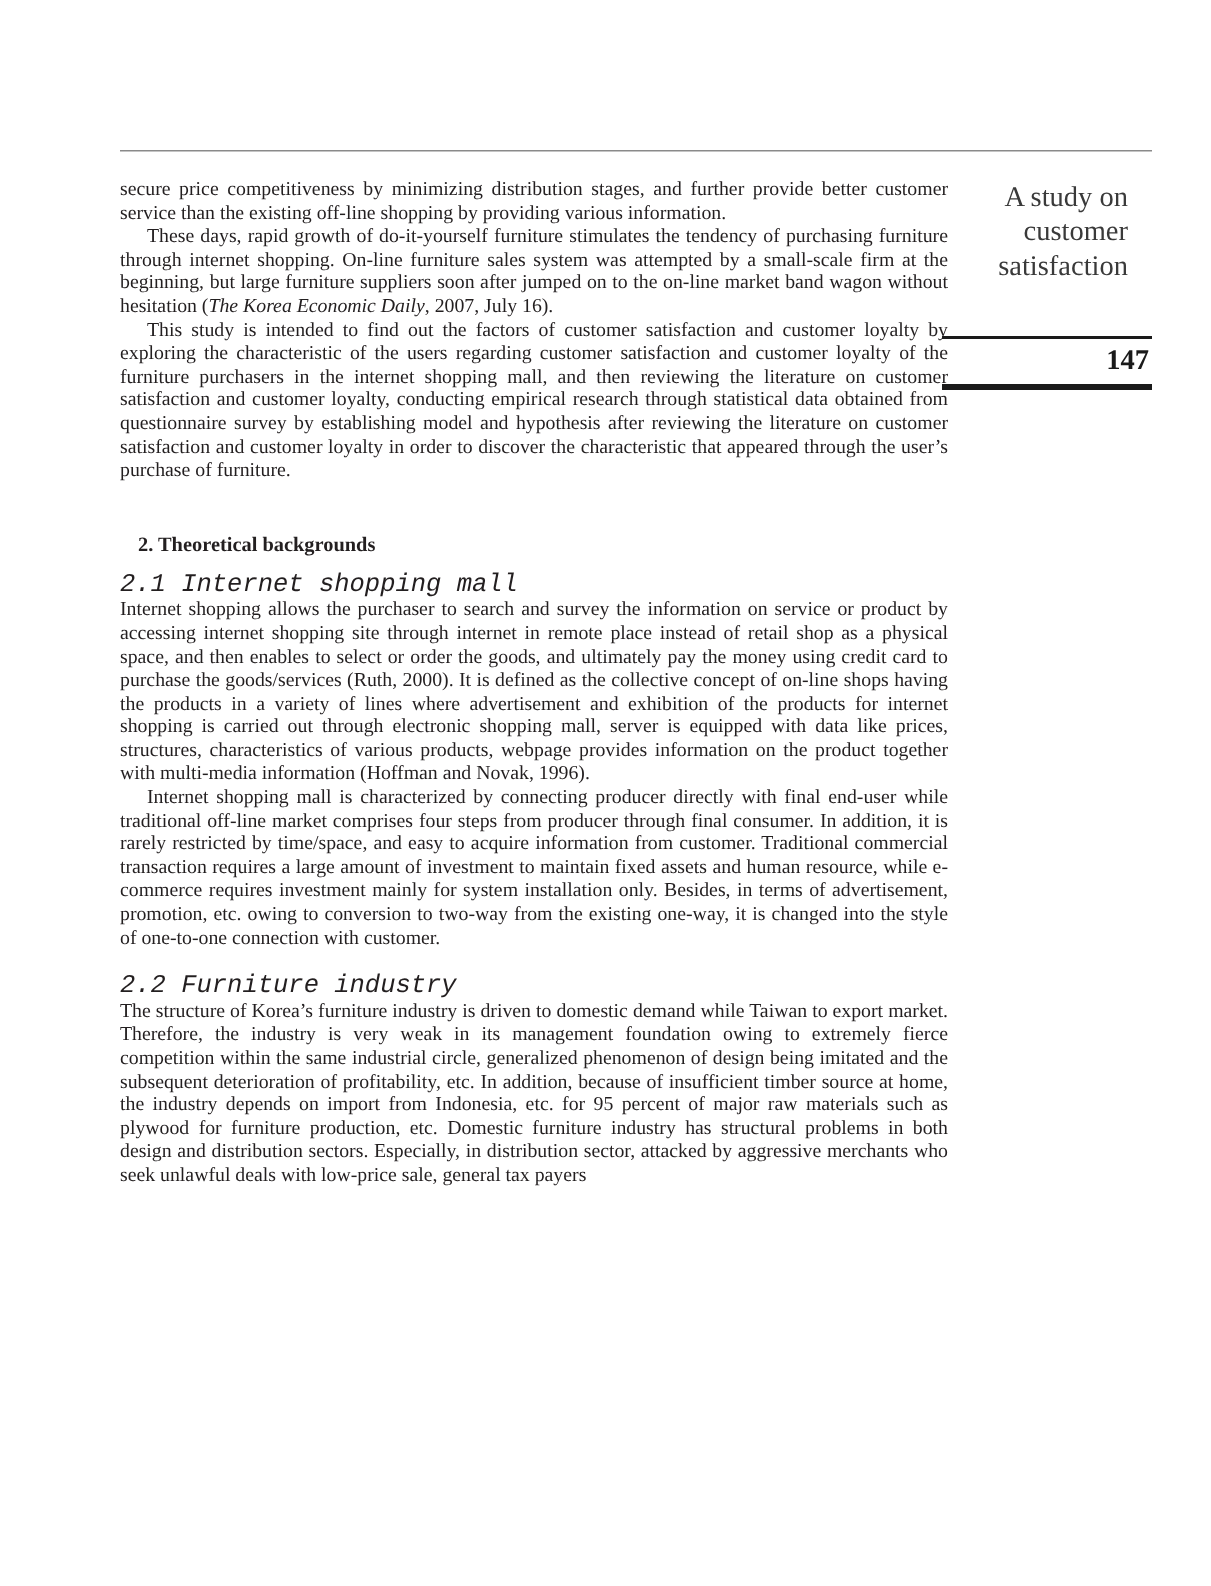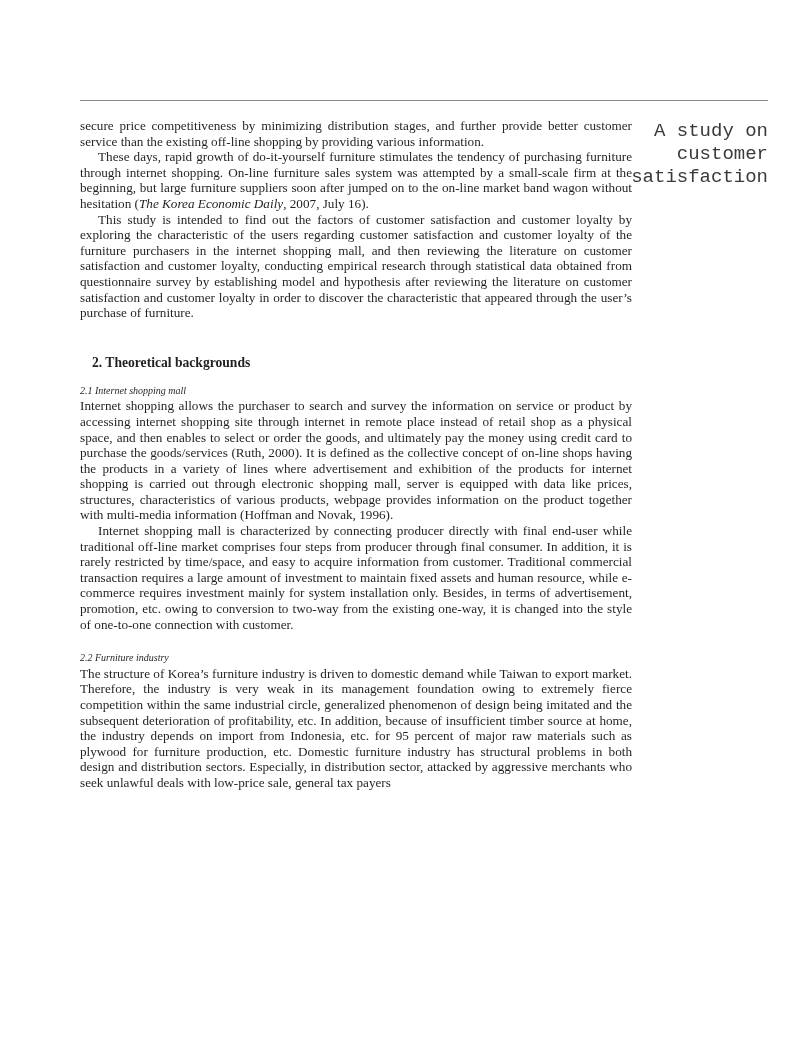--- a/index.html
+++ b/index.html
@@ -48,33 +48,33 @@
   }
   h2.section-heading {
     margin: 12px;
     font-size: 13.6px;
     line-height: 16px;
     font-weight: bold;
     text-align: left;
   }
   .subsection-heading {
     margin: 0;
-    font-size: 10px;
+    font-size: 17px;
     line-height: 15.6px;
     font-style: italic;
     font-weight: normal;
     text-align: left;
+    font-family: Liberation Mono, monospace;
   }
   .sidebar {
     position: absolute;
-    left: 628px;
+    left: 612px;
     top: 120px;
     width: 140px;
     text-align: right;
-    font-family: Liberation Mono, monospace;
   }
   .running-title {
     font-size: 19px;
     line-height: 23px;
     color: #3a3a3a;
     white-space: pre-line;
     text-align: right;
   }
   .pagenum-block {
     position: absolute;
@@ -108,20 +108,25 @@
 <div class="page">
 
   <div class="top-rule"></div>
 
   <div class="sidebar">
     <div class="running-title">A study on
 customer
 satisfaction</div>
   </div>
 
+  <div class="pagenum-block">
+    <div class="pagenum-rule-top"></div>
+    <div class="pagenum">147</div>
+    <div class="pagenum-rule-bottom"></div>
+  </div>
 
   <div class="main-col">
 
     <p>secure price competitiveness by minimizing distribution stages, and further provide better customer service than the existing off-line shopping by providing various information.</p>
 
     <p class="indent"><span>These days, rapid growth of do-it-yourself furniture stimulates the tendency of purchasing furniture through internet shopping. On-line furniture sales system was attempted by a small-scale firm at the beginning, but large furniture suppliers soon after jumped on to the on-line market band wagon without hesitation (</span><em>The Korea Economic Daily</em><span>, 2007, July 16).</span></p>
 
     <p class="indent">This study is intended to find out the factors of customer satisfaction and customer loyalty by exploring the characteristic of the users regarding customer satisfaction and customer loyalty of the furniture purchasers in the internet shopping mall, and then reviewing the literature on customer satisfaction and customer loyalty, conducting empirical research through statistical data obtained from questionnaire survey by establishing model and hypothesis after reviewing the literature on customer satisfaction and customer loyalty in order to discover the characteristic that appeared through the user’s purchase of furniture.</p>
 
     <div class="section-gap"></div>

